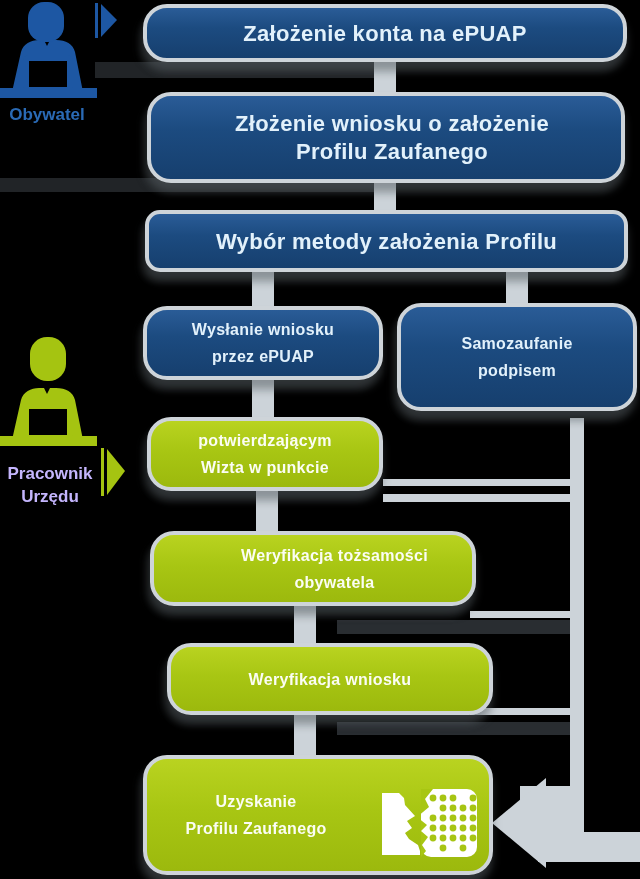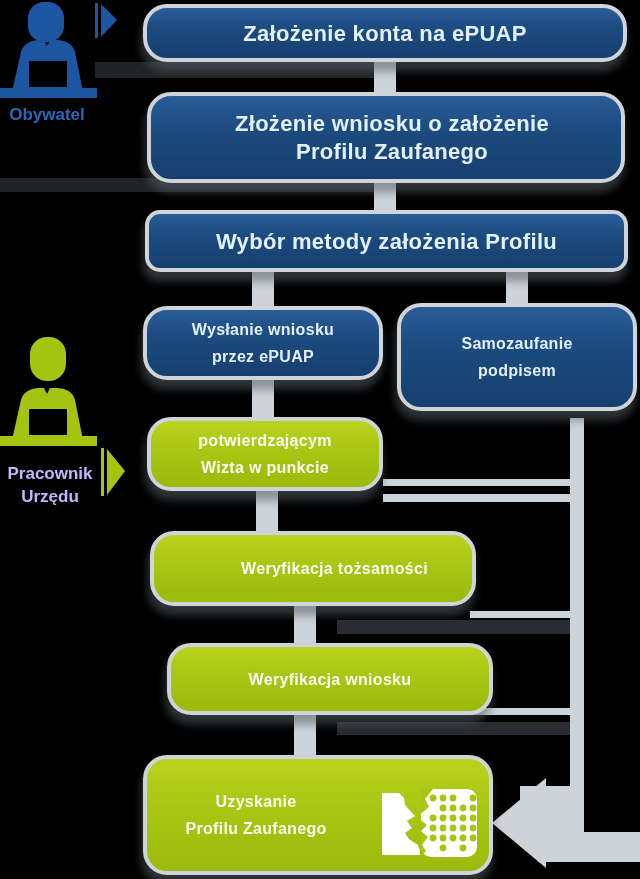--- a/index.html
+++ b/index.html
@@ -147,20 +147,21 @@
     <span class="ln">podpisem</span>
   </div>
 
   <div class="box green b6">
     <span class="ln">potwierdzającym</span>
     <span class="ln">Wizta w punkcie</span>
   </div>
 
   <div class="box green b7">
     <span class="ln">Weryfikacja tożsamości</span>
+    <span class="ln">obywatela</span>
   </div>
 
   <div class="box green b8">
     <span class="ln">Weryfikacja wniosku</span>
   </div>
 
   <div class="box green b9">
     <div class="txt">
       <span class="ln">Uzyskanie</span>
       <span class="ln">Profilu Zaufanego</span>

